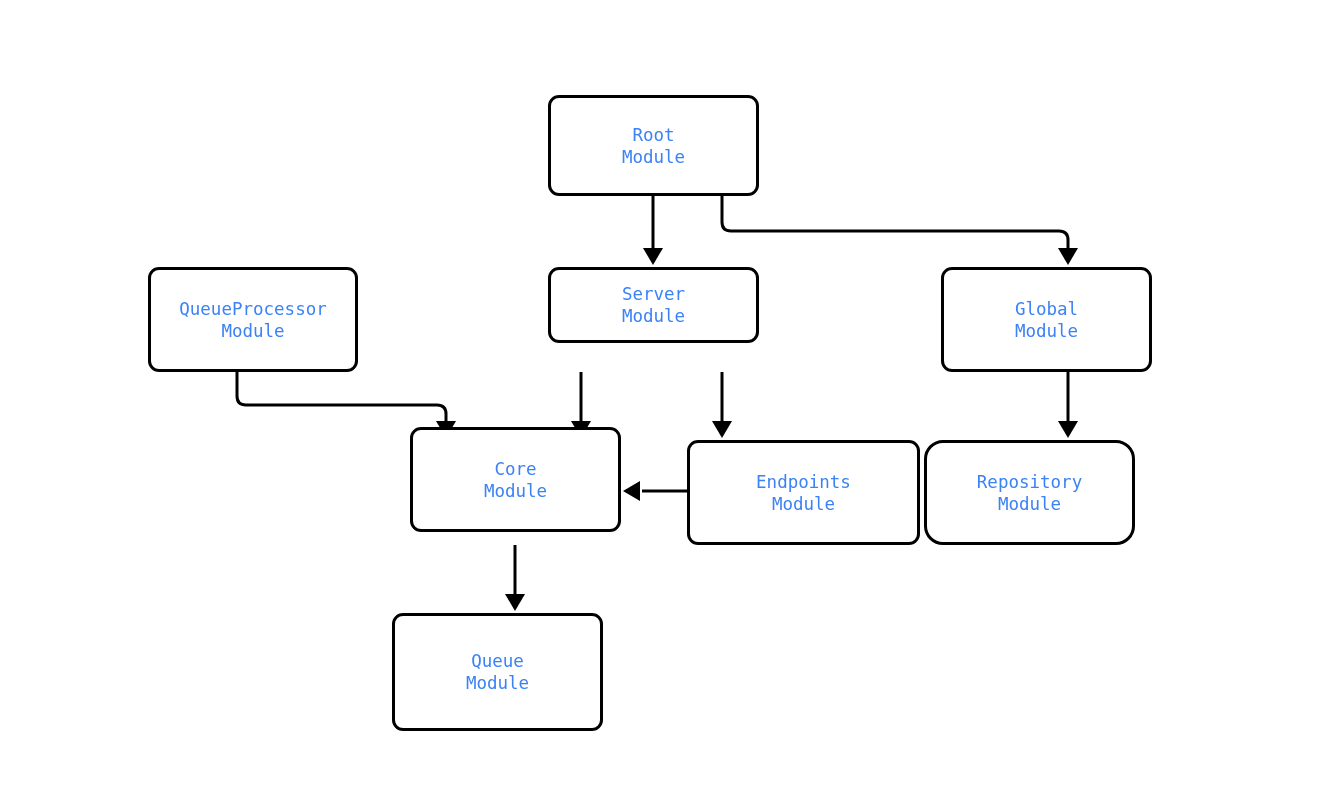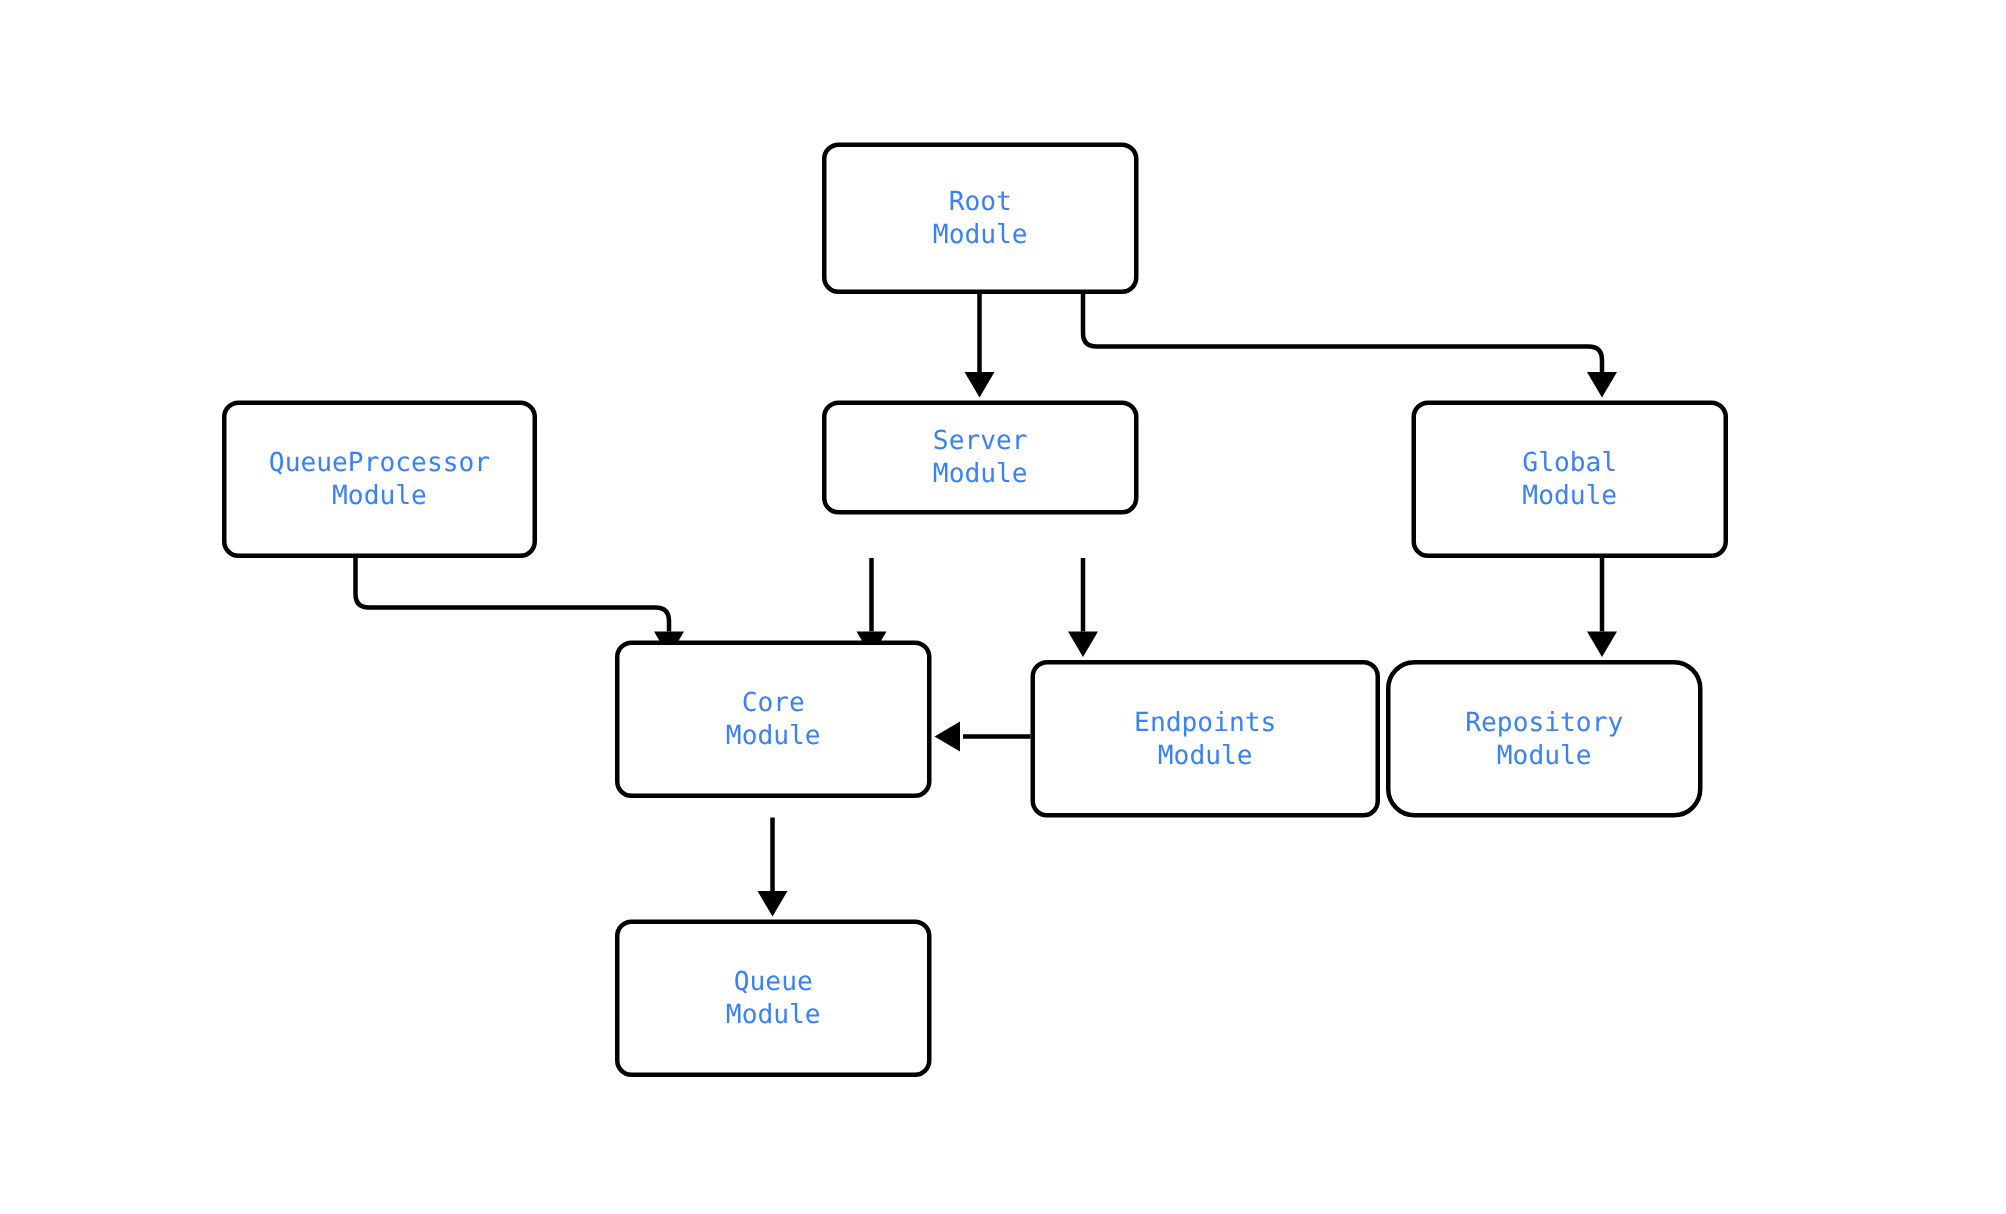--- a/index.html
+++ b/index.html
@@ -102,18 +102,18 @@
   <div class="node" style="left: 687px; top: 440px; width: 233px; height: 105px; border-width: 3px; border-color: rgb(0, 0, 0); border-radius: 11px; background: rgb(255, 255, 255);">
     <span class="node-label">Endpoints
 Module</span>
   </div>
 
   <div class="node" style="left: 924px; top: 440px; width: 211px; height: 105px; border-width: 3px; border-color: rgb(0, 0, 0); border-radius: 19px; background: rgb(255, 255, 255);">
     <span class="node-label">Repository
 Module</span>
   </div>
 
-  <div class="node" style="left: 410px; top: 613px; width: 211px; height: 105px; border-width: 3px; border-color: rgb(0, 0, 0); border-radius: 11px; background: rgb(255, 255, 255);">
+  <div class="node" style="left: 392px; top: 613px; width: 211px; height: 118px; border-width: 3px; border-color: rgb(0, 0, 0); border-radius: 11px; background: rgb(255, 255, 255);">
     <span class="node-label">Queue
 Module</span>
   </div>
 
 </div>
 
 </body></html>

